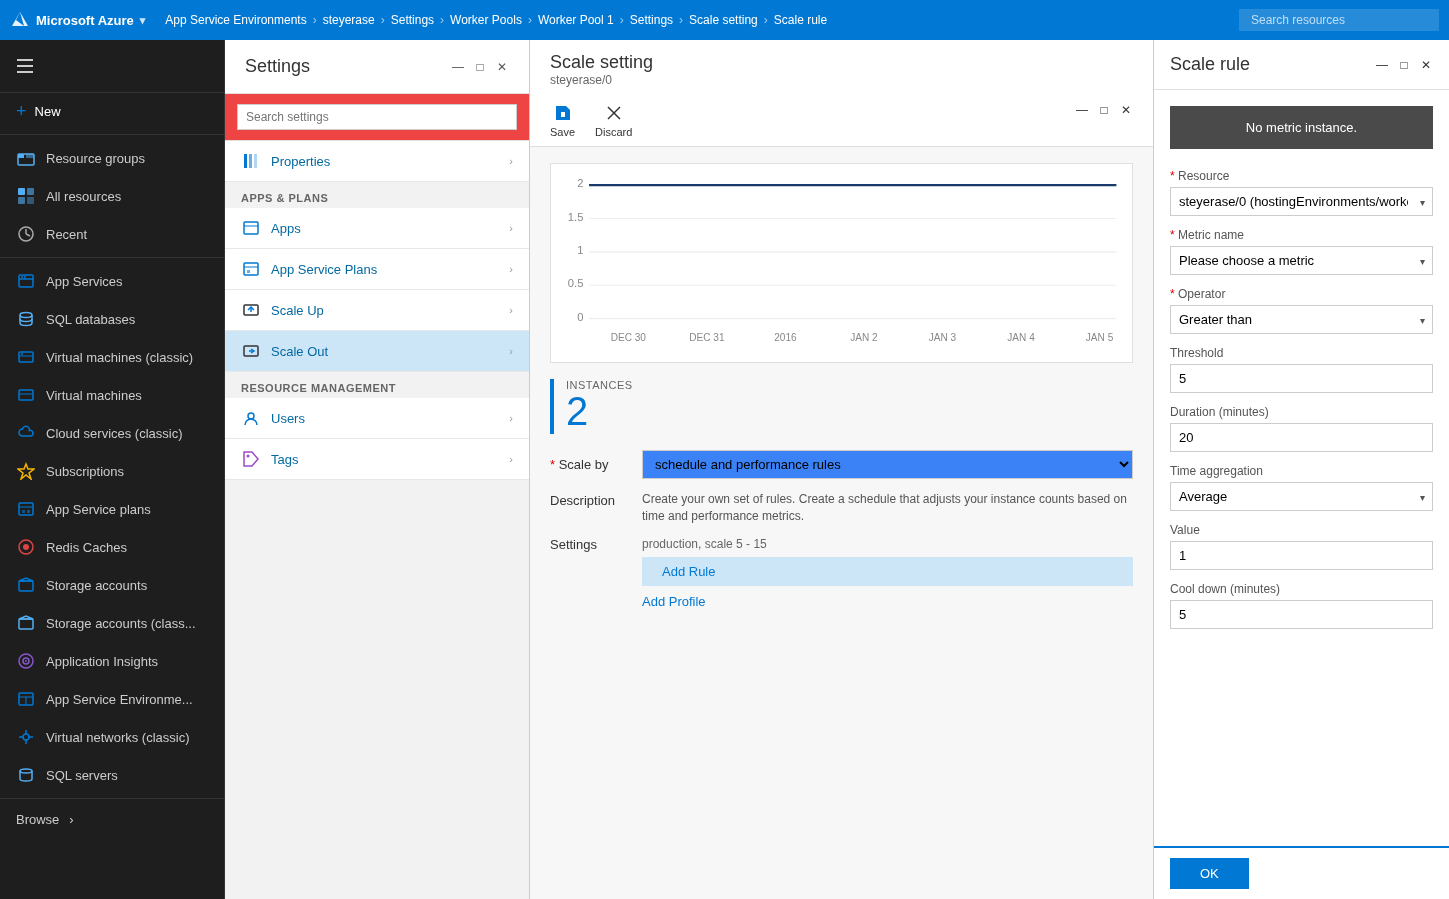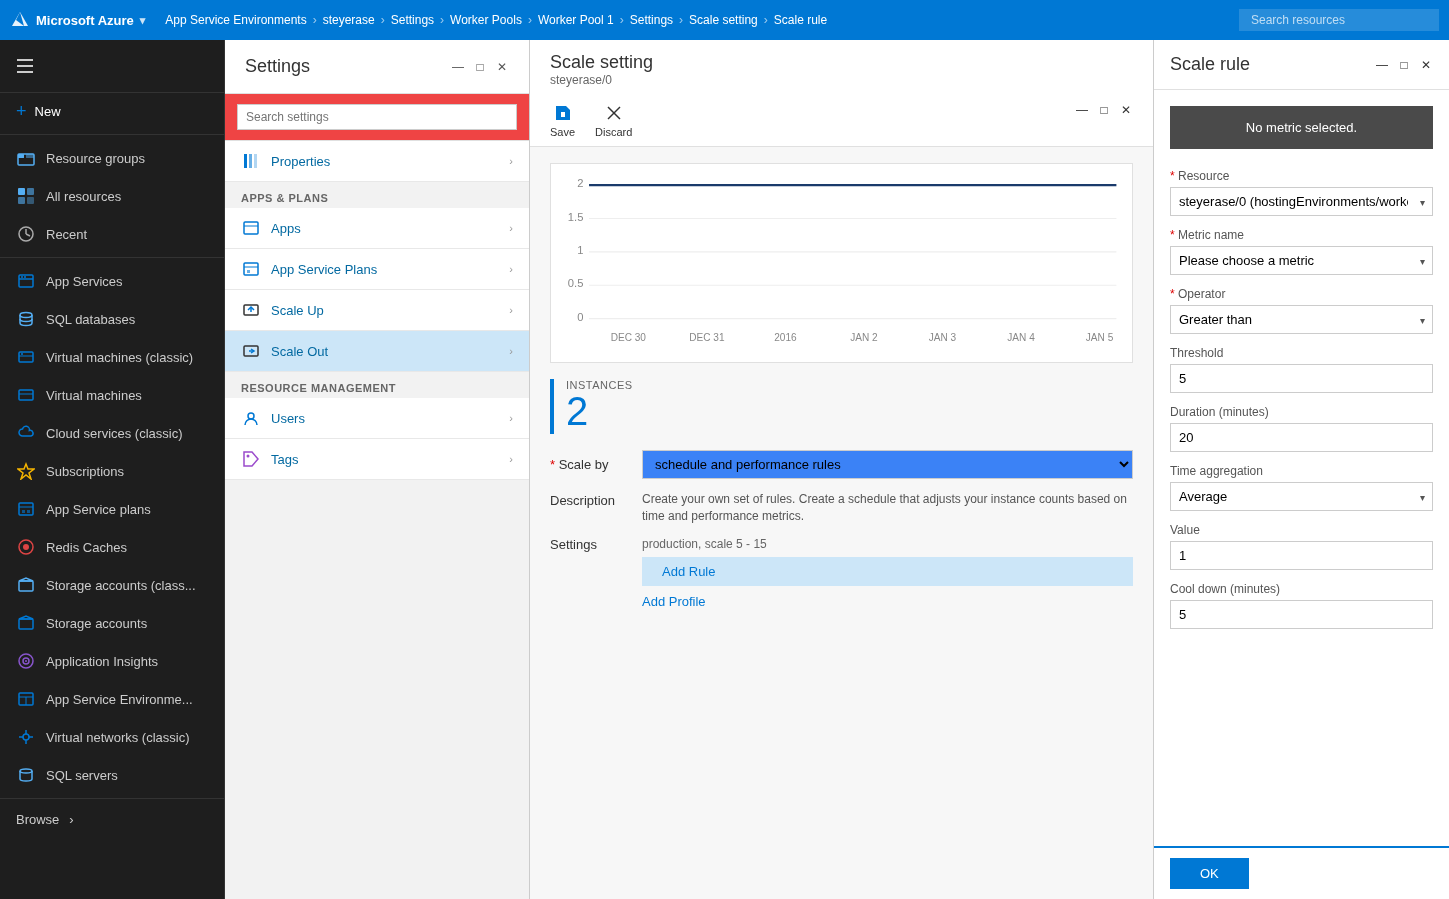--- a/index.html
+++ b/index.html
@@ -255,35 +255,35 @@
             <circle cx="9" cy="9" r="7" fill="none" stroke="#d44" stroke-width="1.5"></circle>
             <circle cx="9" cy="9" r="3" fill="#d44"></circle>
           </svg>
       </div>
       <span>Redis Caches</span>
     </div>
 
     <div class="sidebar-item">
       <div class="icon-box">
         <svg width="18" height="18" viewBox="0 0 18 18">
+            <rect x="2" y="5" width="14" height="10" rx="1" fill="none" stroke="#0078d4" stroke-width="1.5"></rect>
+            <polygon points="2,5 9,2 16,5" fill="none" stroke="#0078d4" stroke-width="1.5"></polygon>
+          </svg>
+      </div>
+      <span>Storage accounts</span>
+    </div>
+
+    <div class="sidebar-item">
+      <div class="icon-box">
+        <svg width="18" height="18" viewBox="0 0 18 18">
             <rect x="2" y="5" width="14" height="10" rx="1" fill="none" stroke="#54aef3" stroke-width="1.5"></rect>
             <polygon points="2,5 9,2 16,5" fill="none" stroke="#54aef3" stroke-width="1.5"></polygon>
           </svg>
       </div>
       <span>Storage accounts (class...</span>
-    </div>
-
-    <div class="sidebar-item">
-      <div class="icon-box">
-        <svg width="18" height="18" viewBox="0 0 18 18">
-            <rect x="2" y="5" width="14" height="10" rx="1" fill="none" stroke="#0078d4" stroke-width="1.5"></rect>
-            <polygon points="2,5 9,2 16,5" fill="none" stroke="#0078d4" stroke-width="1.5"></polygon>
-          </svg>
-      </div>
-      <span>Storage accounts</span>
     </div>
 
     <div class="sidebar-item">
       <div class="icon-box">
         <svg width="18" height="18" viewBox="0 0 18 18">
             <circle cx="9" cy="9" r="7" fill="none" stroke="#8855cc" stroke-width="1.5"></circle>
             <circle cx="9" cy="9" r="3" fill="none" stroke="#8855cc" stroke-width="1.5"></circle>
             <circle cx="9" cy="9" r="1" fill="#8855cc"></circle>
           </svg>
       </div>
@@ -537,21 +537,21 @@
         <div class="panel-win-btns">
           <button class="win-btn" style="color:#333;">—</button>
           <button class="win-btn" style="color:#333;">□</button>
           <button class="win-btn" style="color:#333;">✕</button>
         </div>
       </div>
 
       <div class="scale-rule-body">
 
         <div class="no-metric-box">
-          <span>No metric selected.</span>
+          <span>No metric instance.</span>
         </div>
 
         <div class="form-field">
           <div class="form-label required">
             <span>Resource</span>
           </div>
           <div class="form-select-wrapper">
             <select class="form-select">
               <option>steyerase/0 (hostingEnvironments/worker...</option>
             </select>

